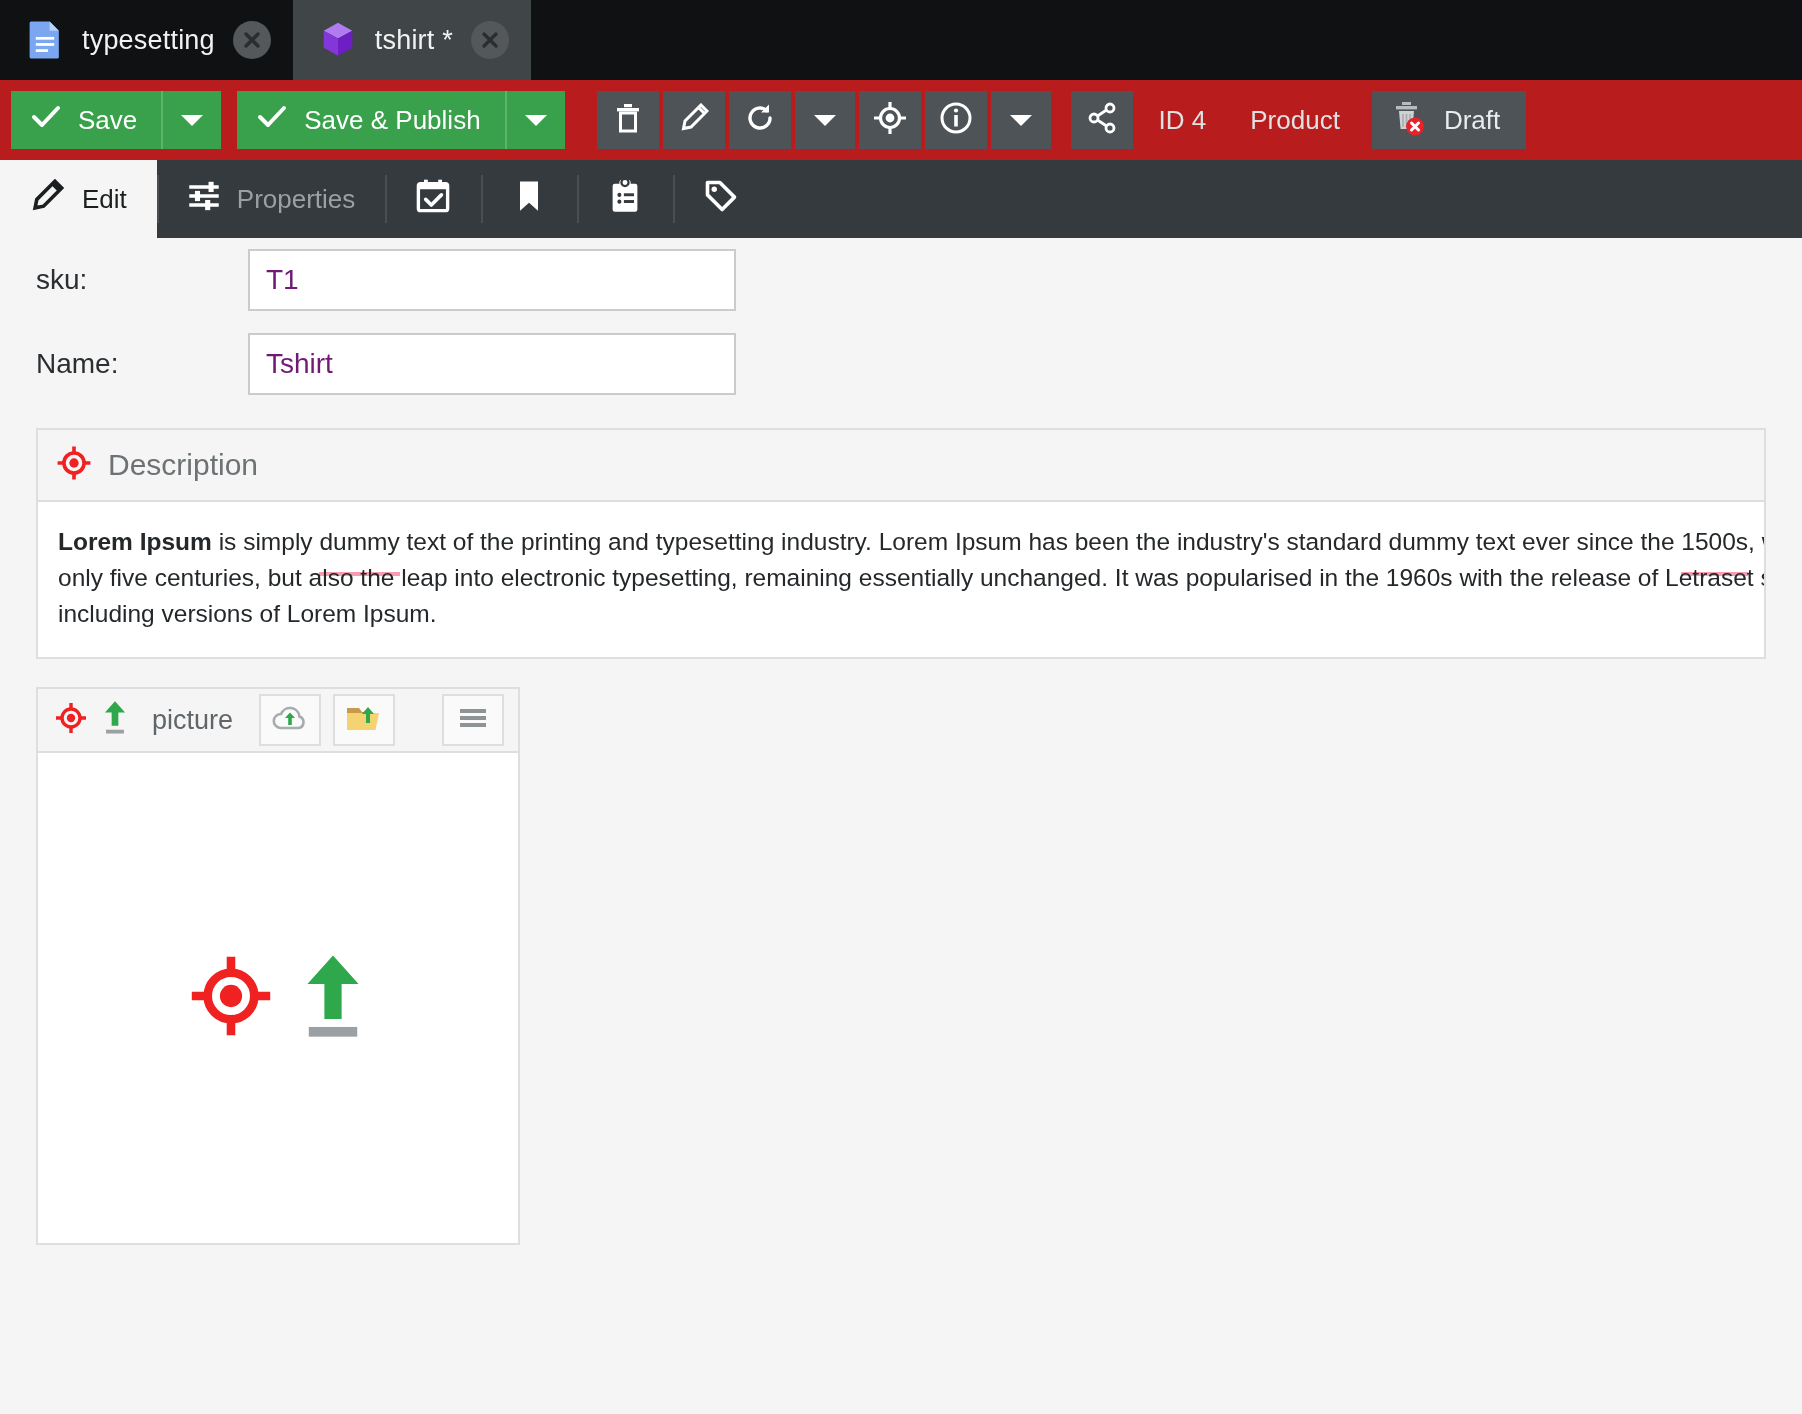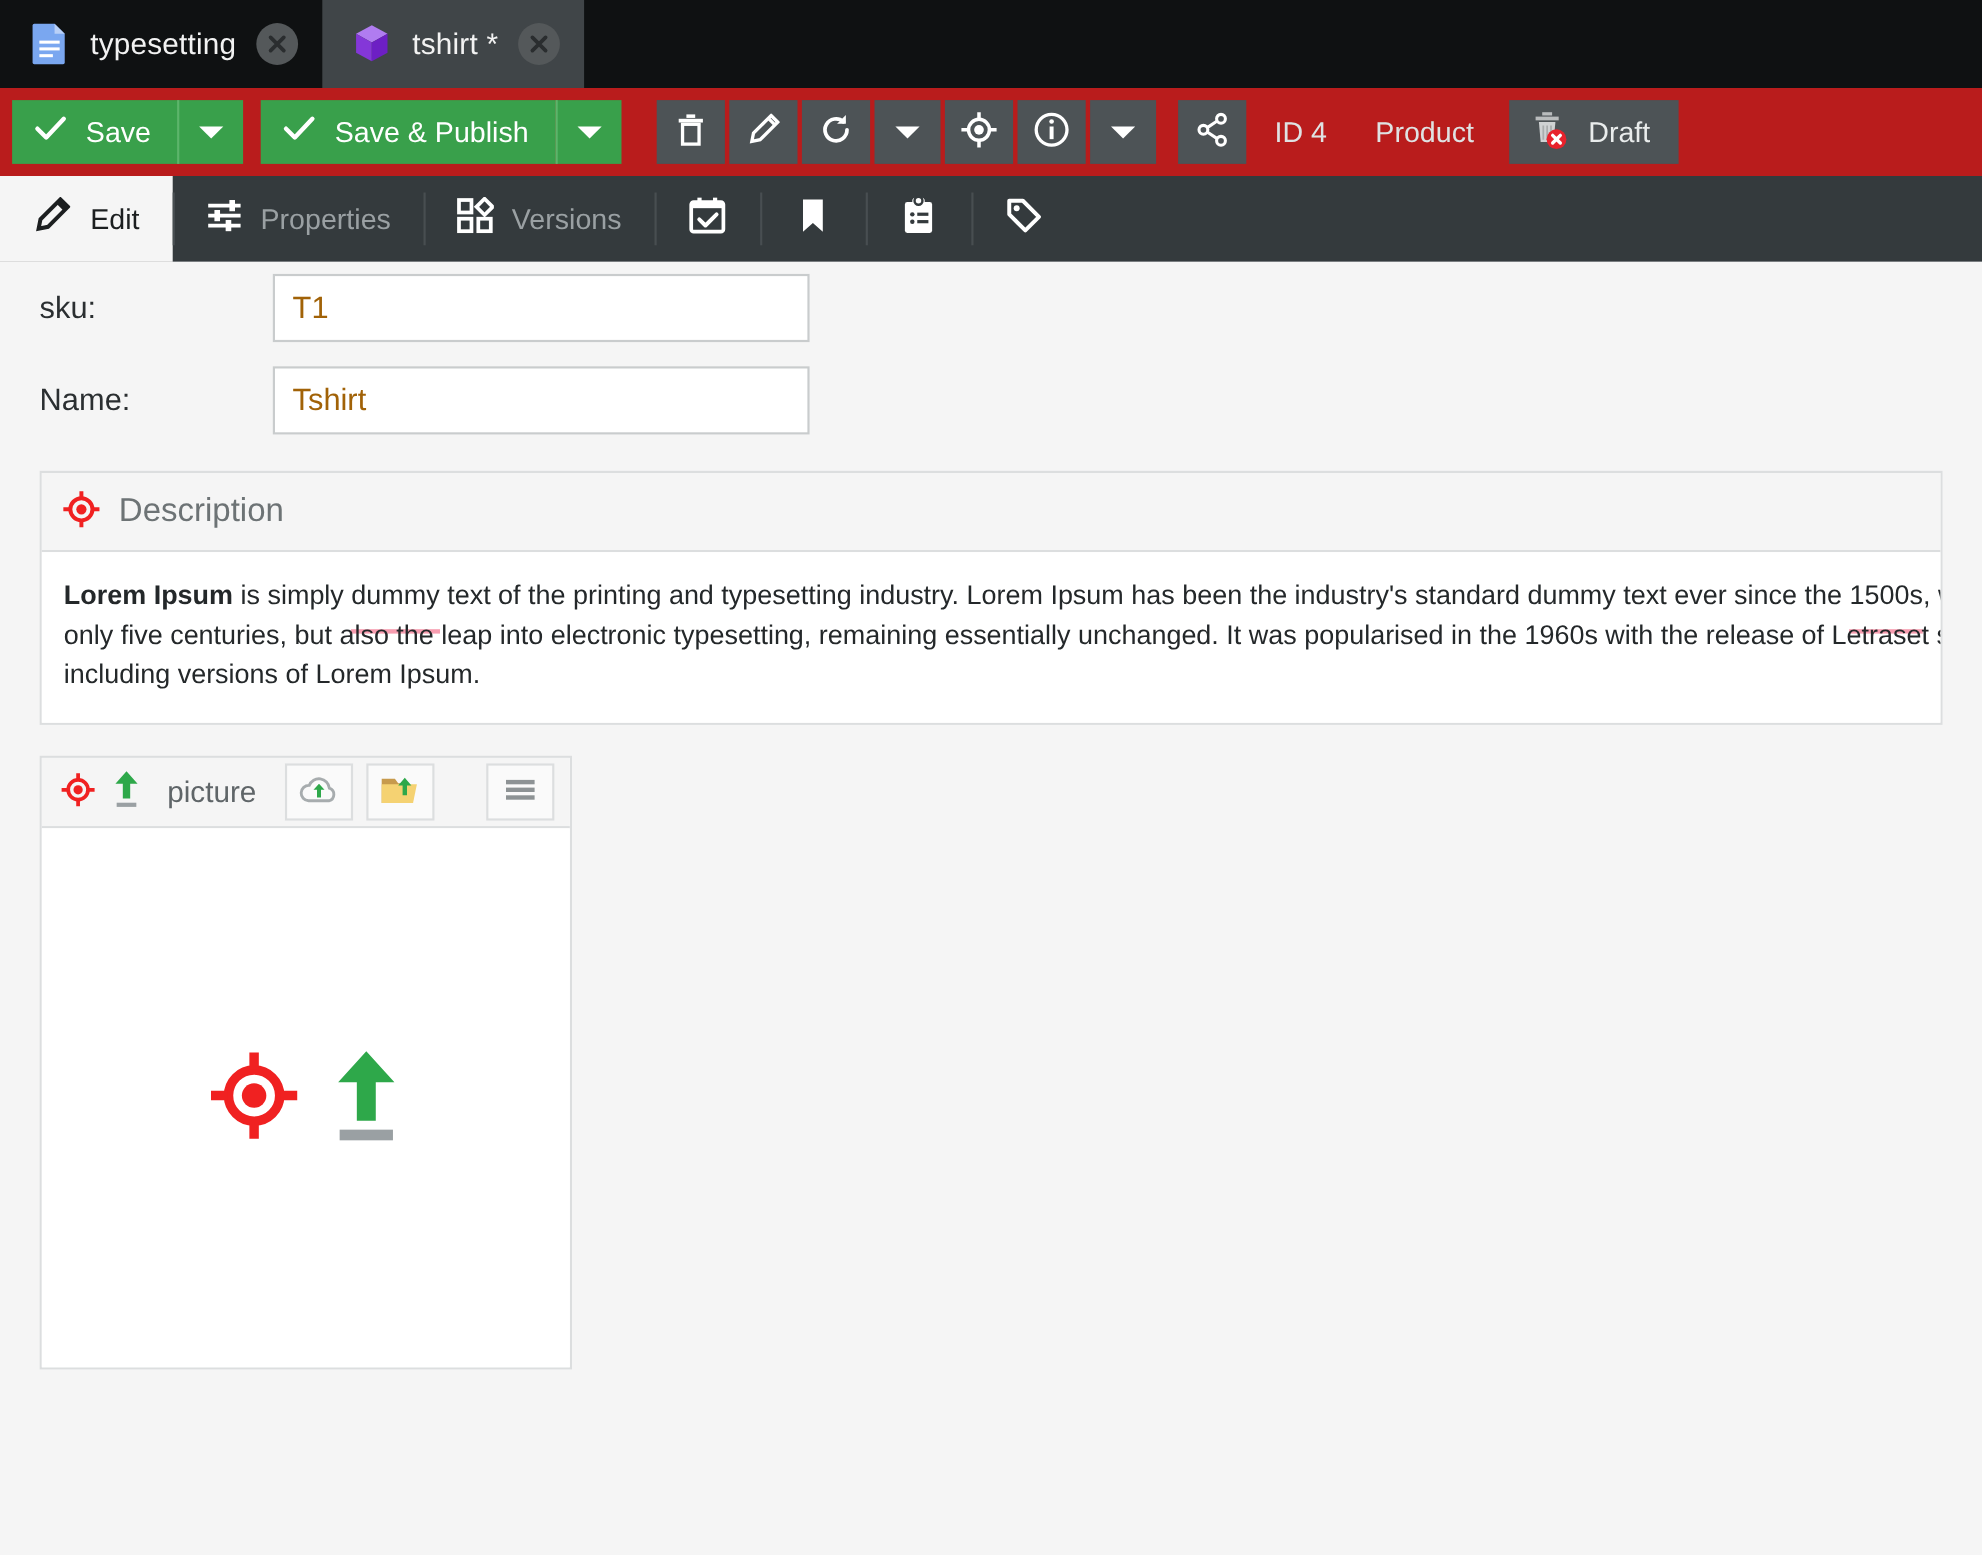--- a/index.html
+++ b/index.html
@@ -145,21 +145,21 @@
   .field-label {
     width: 212px;
     font-size: 28px;
     color: #2b2f31;
   }
   .field-input {
     width: 488px; height: 62px;
     background: #fff;
     border: 2px solid #c9cccd;
     font-size: 28px;
-    color: #a16207;
+    color: #701a75;
     padding: 0 16px;
     font-family: inherit;
     outline: none;
   }
 
   
   .desc-block { margin: 22px 36px 0 36px; border: 2px solid #dcdedf; border-left: 2px solid #dcdedf; background: #fff; }
   .desc-head {
     height: 72px;
     background: #f5f5f5;
@@ -401,32 +401,20 @@
       <svg width="34" height="34" viewBox="0 0 30 30">
         <path d="M2 7h26M2 15h26M2 23h26" stroke="#fff" stroke-width="3"></path>
         <rect x="19" y="2.5" width="4.5" height="9" fill="#fff"></rect>
         <rect x="7" y="10.5" width="4.5" height="9" fill="#fff"></rect>
         <rect x="16" y="18.5" width="4.5" height="9" fill="#fff"></rect>
       </svg>
     </span>
     <span>Properties</span>
   </div>
 
-  <div class="stab">
-    <span class="vline"></span>
-    <span>
-      <svg width="34" height="34" viewBox="0 0 30 30">
-        <rect x="2" y="2.5" width="10" height="10" fill="none" stroke="#fff" stroke-width="3"></rect>
-        <rect x="2" y="17.5" width="10" height="10" fill="none" stroke="#fff" stroke-width="3"></rect>
-        <rect x="17.5" y="17.5" width="10" height="10" fill="none" stroke="#fff" stroke-width="3"></rect>
-        <path d="M22.5 1.5l6.5 6.5-6.5 6.5L16 8z" fill="none" stroke="#fff" stroke-width="3"></path>
-      </svg>
-    </span>
-    <span>Versions</span>
-  </div>
 
   <div class="stab icon-only">
     <span class="vline"></span>
     <span>
       <svg width="36" height="36" viewBox="0 0 32 32">
         <rect x="3" y="5" width="26" height="24" rx="2" fill="none" stroke="#fff" stroke-width="3"></rect>
         <rect x="3" y="5" width="26" height="5" fill="#fff"></rect>
         <rect x="8" y="1.5" width="3.4" height="6" fill="#fff"></rect>
         <rect x="20.6" y="1.5" width="3.4" height="6" fill="#fff"></rect>
         <path d="M9.5 19l5 5 9-9" stroke="#fff" stroke-width="3.2" fill="none" stroke-linecap="round" stroke-linejoin="round"></path>

